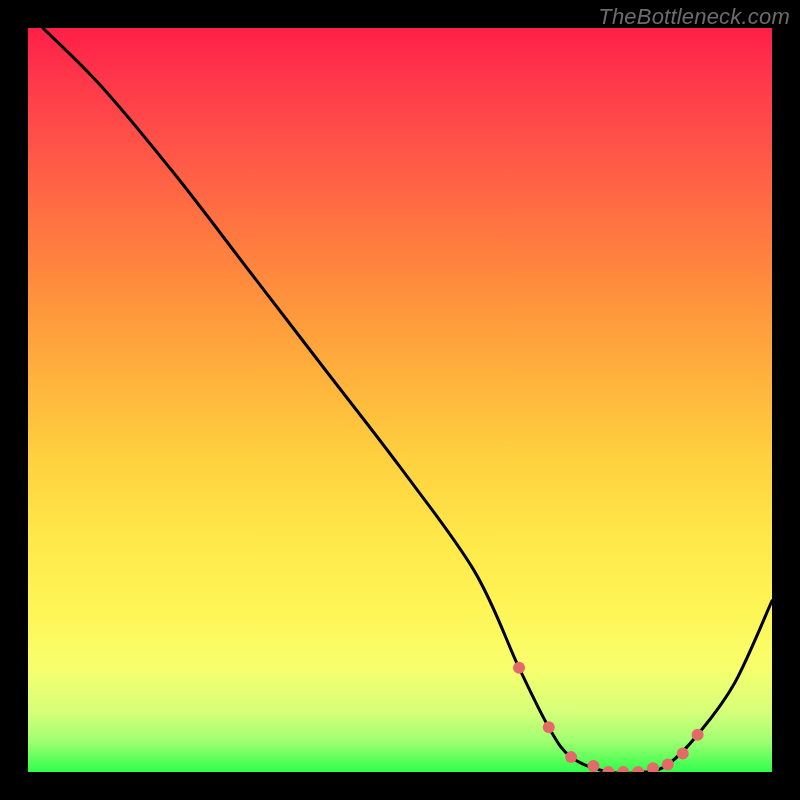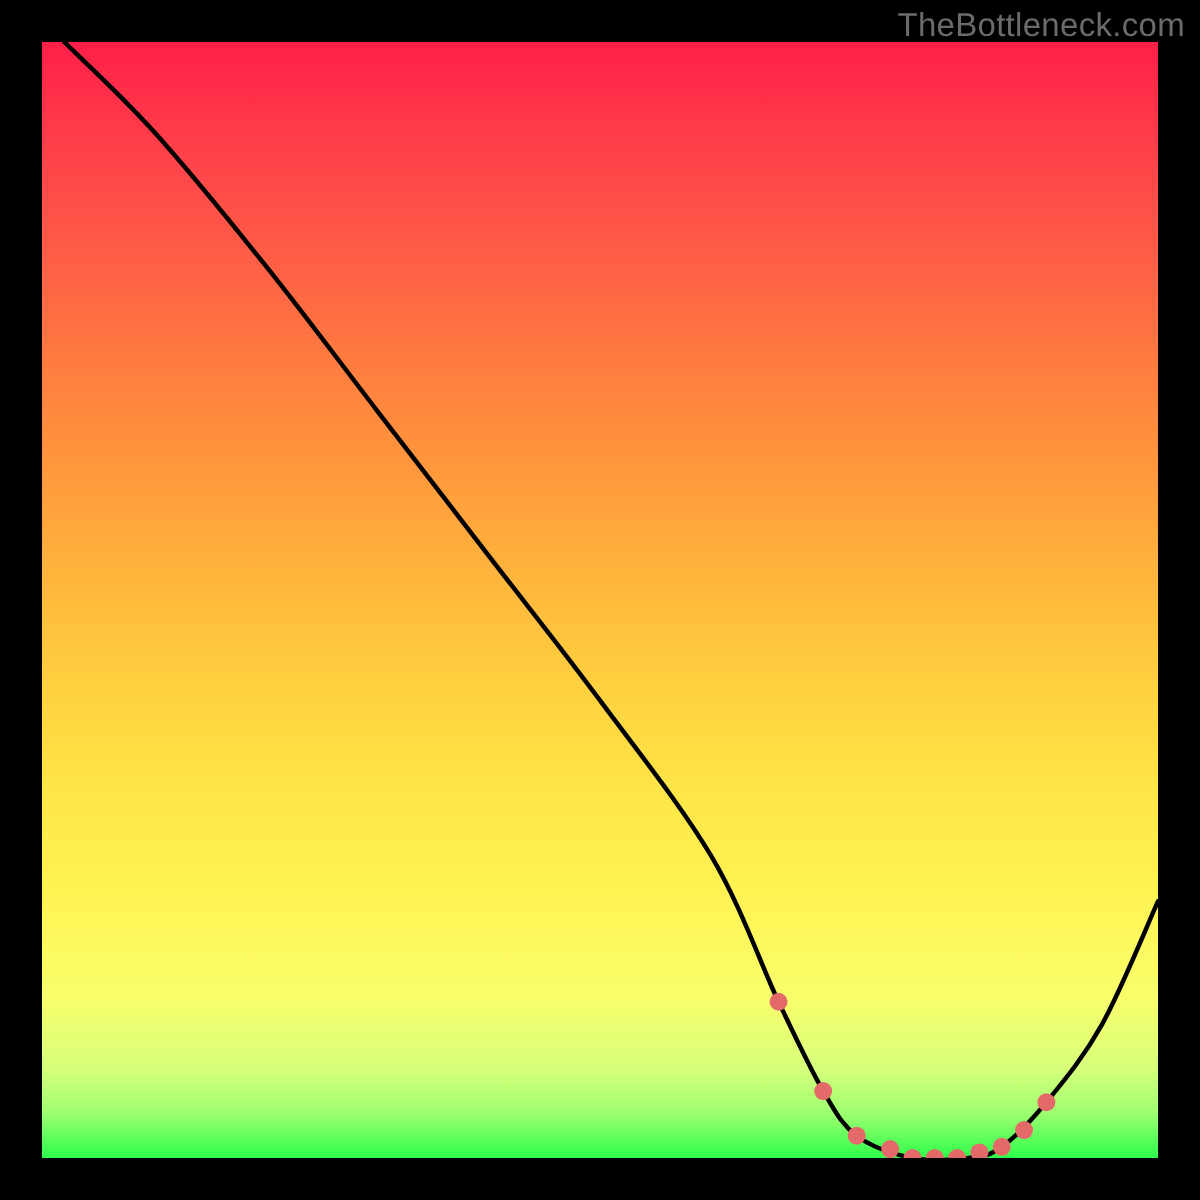--- a/index.html
+++ b/index.html
@@ -11,20 +11,21 @@
     overflow: hidden;
     font-family: Arial, Helvetica, sans-serif;
   }
   .frame {
     position: absolute;
     left: 0;
     top: 0;
     width: 800px;
     height: 800px;
     background: #000;
+    font-style: italic;
   }
   .plot {
     position: absolute;
     left: 28px;
     top: 28px;
     width: 744px;
     height: 744px;
     
     background: linear-gradient(
       to bottom,

